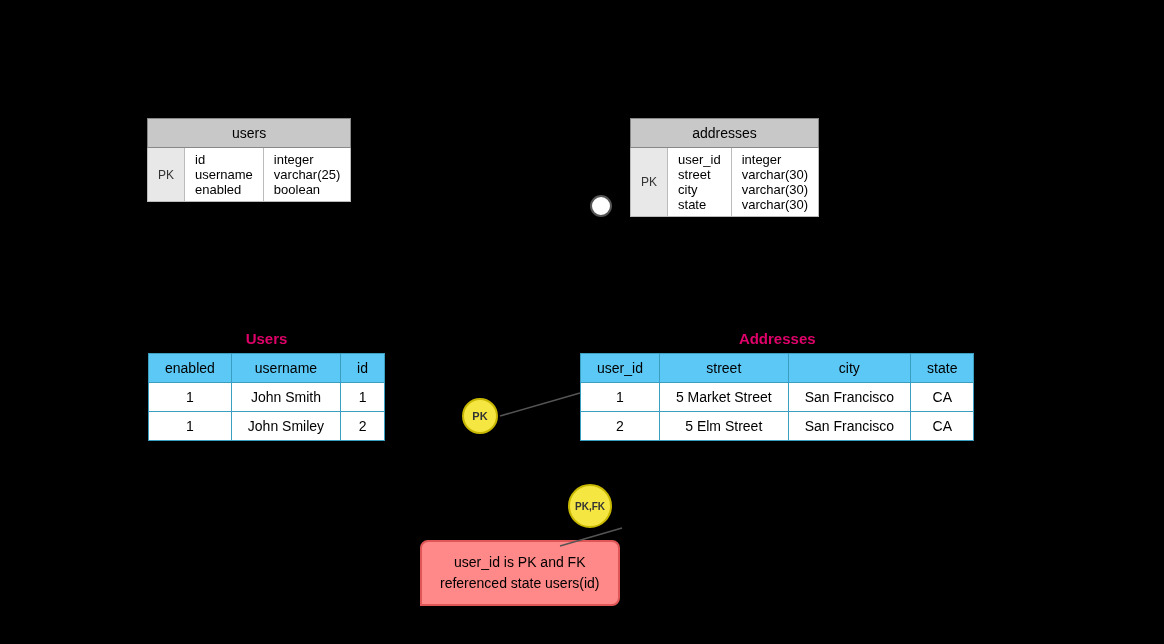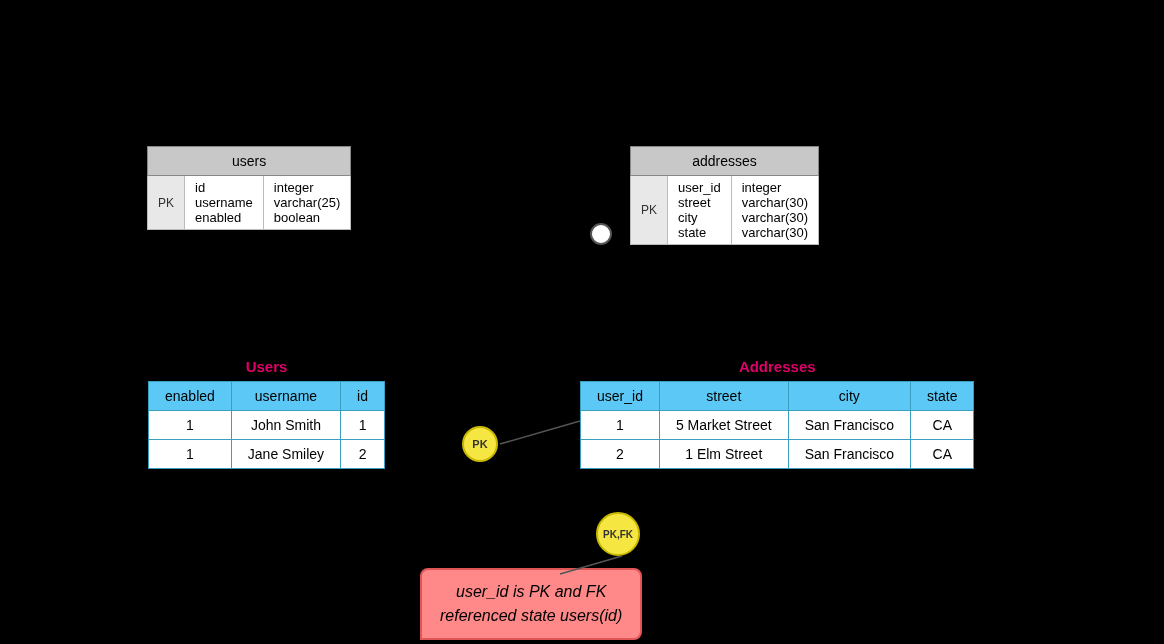--- a/index.html
+++ b/index.html
@@ -11,21 +11,20 @@
       font-family: Arial, sans-serif;
       font-size: 14px;
       position: relative;
     }
 
     .canvas {
       position: absolute;
       top: 0; left: 0;
       width: 1164px;
       height: 596px;
-      margin-top: 28px;
     }
 
     
     .erd-table {
       position: absolute;
       border-collapse: collapse;
       background: #fff;
     }
     .erd-table th {
       background: #c8c8c8;
@@ -90,24 +89,23 @@
     }
 
     
     .tooltip-box {
       position: absolute;
       background: #f88;
       border: 2px solid #e05555;
       border-radius: 8px 8px 8px 0;
       padding: 10px 18px;
       text-align: center;
-      font-size: 16px;
+      font-size: 14px;
       line-height: 1.5;
       color: #000;
-      font-style: italic;
     }
 
     
     .relation-symbol {
       position: absolute;
       width: 22px;
       height: 22px;
       border: 2px solid #555;
       border-radius: 50%;
       background: #fff;
@@ -161,21 +159,21 @@
         </tr>
       </thead>
       <tbody>
         <tr>
           <td>1</td>
           <td>John Smith</td>
           <td>1</td>
         </tr>
         <tr>
           <td>1</td>
-          <td>Jane Smiley</td>
+          <td>John Smiley</td>
           <td>2</td>
         </tr>
       </tbody>
     </table>
   </div>
 
   <div class="pk-badge" style="left:462px; top:398px;">
     <span>PK</span>
   </div>
 
@@ -192,29 +190,29 @@
       </thead>
       <tbody>
         <tr>
           <td>1</td>
           <td>5 Market Street</td>
           <td>San Francisco</td>
           <td>CA</td>
         </tr>
         <tr>
           <td>2</td>
-          <td>1 Elm Street</td>
+          <td>5 Elm Street</td>
           <td>San Francisco</td>
           <td>CA</td>
         </tr>
       </tbody>
     </table>
   </div>
 
-  <div class="pk-badge" style="left:596px; top:484px; width:44px; height:44px; font-size:10px;">
+  <div class="pk-badge" style="left:568px; top:484px; width:44px; height:44px; font-size:10px;">
     <span>PK,FK</span>
   </div>
 
   <div class="tooltip-box" style="left:420px; top:540px;">
     <span>user_id is PK and FK</span><br>
     <span>referenced state users(id)</span>
   </div>
 
   <svg style="position:absolute;top:0;left:0;width:1164px;height:644px;pointer-events:none;">
 

